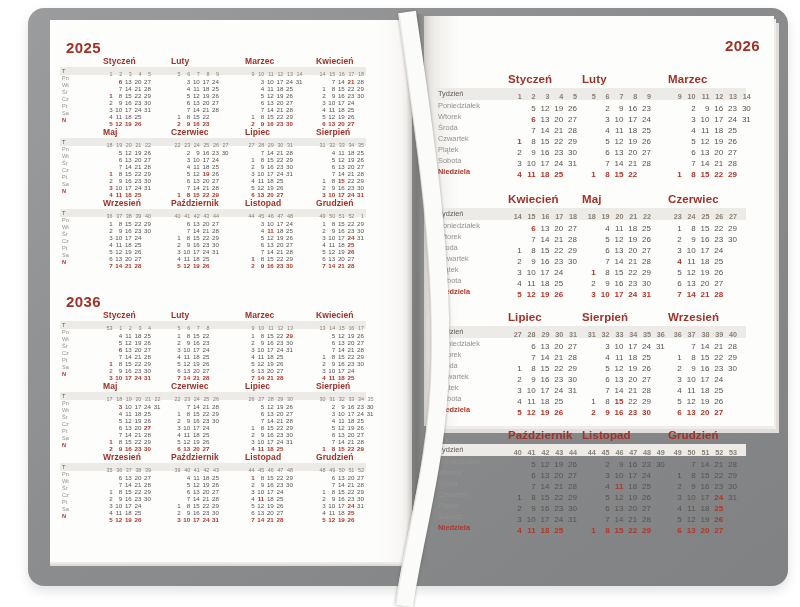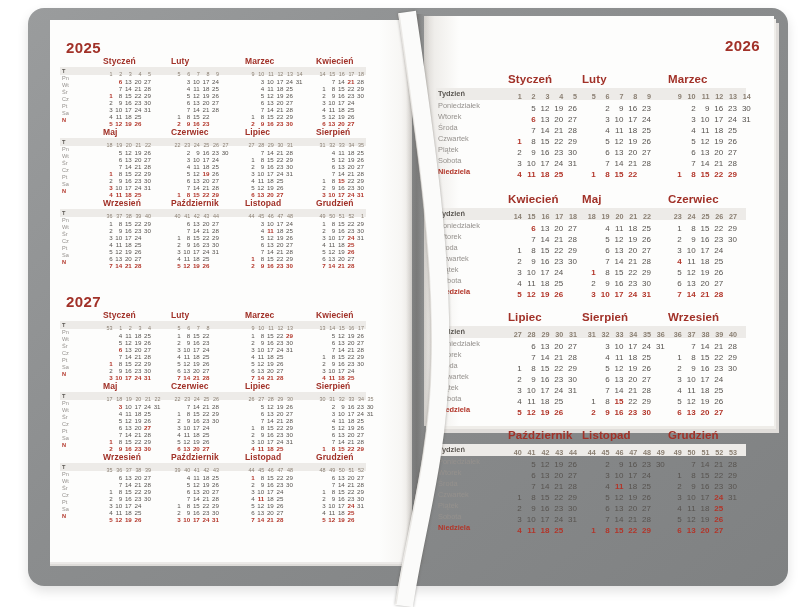--- a/index.html
+++ b/index.html
@@ -22,21 +22,21 @@
   
   .ytitle{position:absolute;font-weight:bold;color:#a13128;letter-spacing:.4px;}
   .month-row,.month-group{position:absolute;white-space:nowrap;}
   .band{position:absolute;background:#edebe8;left:0;}
   .lcol,.month-block{position:absolute;top:0;}
   .mname{font-weight:bold;color:#a13128;letter-spacing:.1px;}
   .red{color:#b23529 !important;font-weight:bold;}
   .wk{display:inline-block;text-align:right;color:#8a7f72;}
   .cell{display:inline-block;text-align:right;color:#57534f;}
   .ld{color:#95918d;}
-  .lT{font-weight:bold;color:#5d5954;}
+  .lT{font-weight:normal;color:#5d5954;}
   
   .lp .ytitle{font-size:15px;line-height:16px;text-align:right;}
   .lp .month-row{left:10px;width:312px;height:68px;}
   .lp .band{top:11px;width:306px;height:8px;}
   .lp .lcol{left:2px;width:28px;}
   .lp .lsp{height:11px;}
   .lp .lT{height:8px;line-height:8px;font-size:5.6px;}
   .lp .ld{height:7px;line-height:7px;font-size:5.6px;}
   .lp .mname{height:11px;line-height:10px;font-size:8.5px;}
   .lp .wkrow{height:8px;line-height:8px;}
@@ -231,21 +231,21 @@
         <div class="wkrow"><span class="wk">49</span><span class="wk">50</span><span class="wk">51</span><span class="wk">52</span><span class="wk">1</span></div>
         <div class="drow"><span class="cell">1</span><span class="cell">8</span><span class="cell">15</span><span class="cell">22</span><span class="cell">29</span></div>
         <div class="drow"><span class="cell">2</span><span class="cell">9</span><span class="cell">16</span><span class="cell">23</span><span class="cell">30</span></div>
         <div class="drow"><span class="cell">3</span><span class="cell">10</span><span class="cell">17</span><span class="cell red">24</span><span class="cell">31</span></div>
         <div class="drow"><span class="cell">4</span><span class="cell">11</span><span class="cell">18</span><span class="cell red">25</span><span class="cell"></span></div>
         <div class="drow"><span class="cell">5</span><span class="cell">12</span><span class="cell">19</span><span class="cell red">26</span><span class="cell"></span></div>
         <div class="drow"><span class="cell">6</span><span class="cell">13</span><span class="cell">20</span><span class="cell">27</span><span class="cell"></span></div>
         <div class="drow"><span class="cell red">7</span><span class="cell red">14</span><span class="cell red">21</span><span class="cell red">28</span><span class="cell"></span></div>
       </div>
     </div>
-    <div class="ytitle" style="left: 16px; top: 274px;">2027</div>
+    <div class="ytitle" style="left: 16px; top: 274px;">2036</div>
     <div class="month-row" style="top: 290px;">
       <div class="band"></div>
       <div class="lcol">
         <div class="lsp"></div>
         <div class="lT">T</div>
         <div class="ld">Pn</div>
         <div class="ld">Wt</div>
         <div class="ld">Śr</div>
         <div class="ld">Cz</div>
         <div class="ld">Pt</div>

